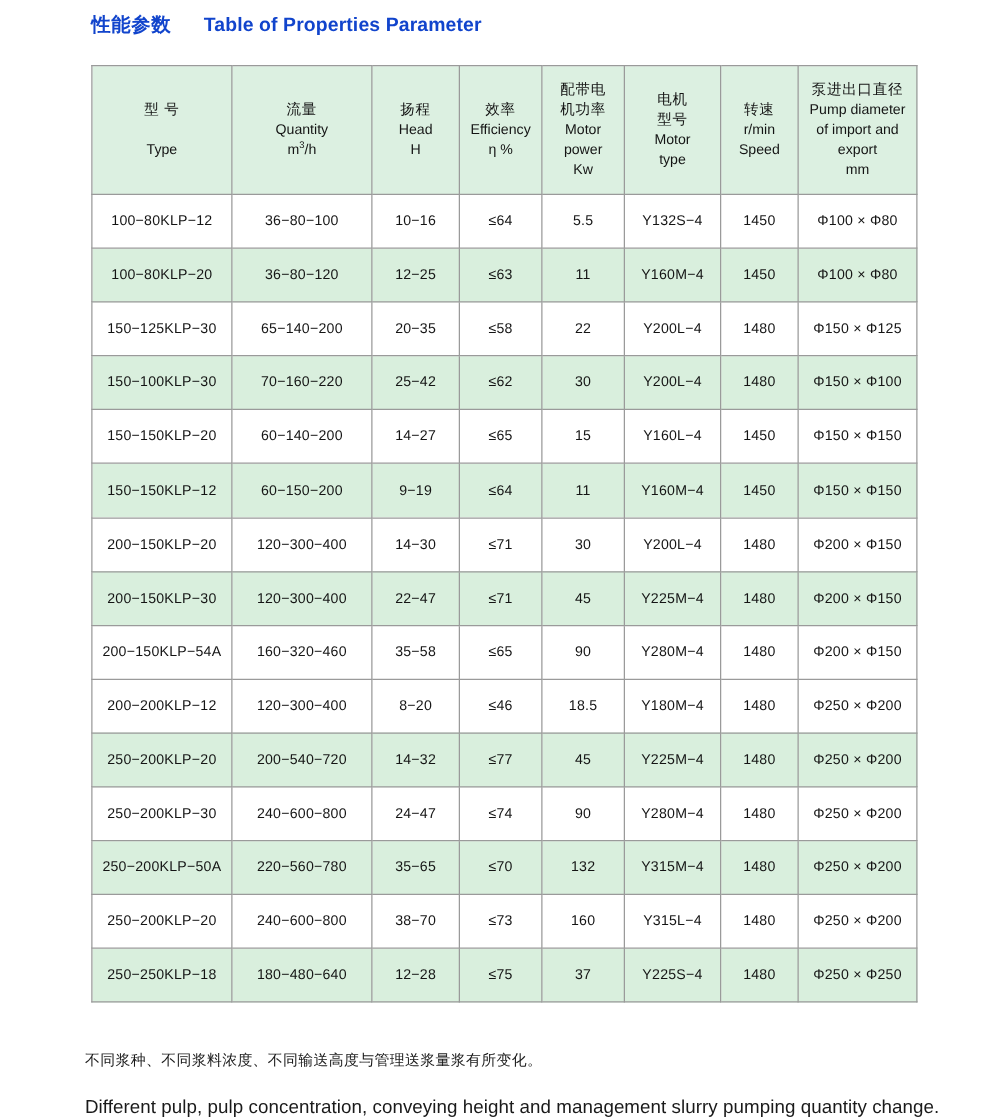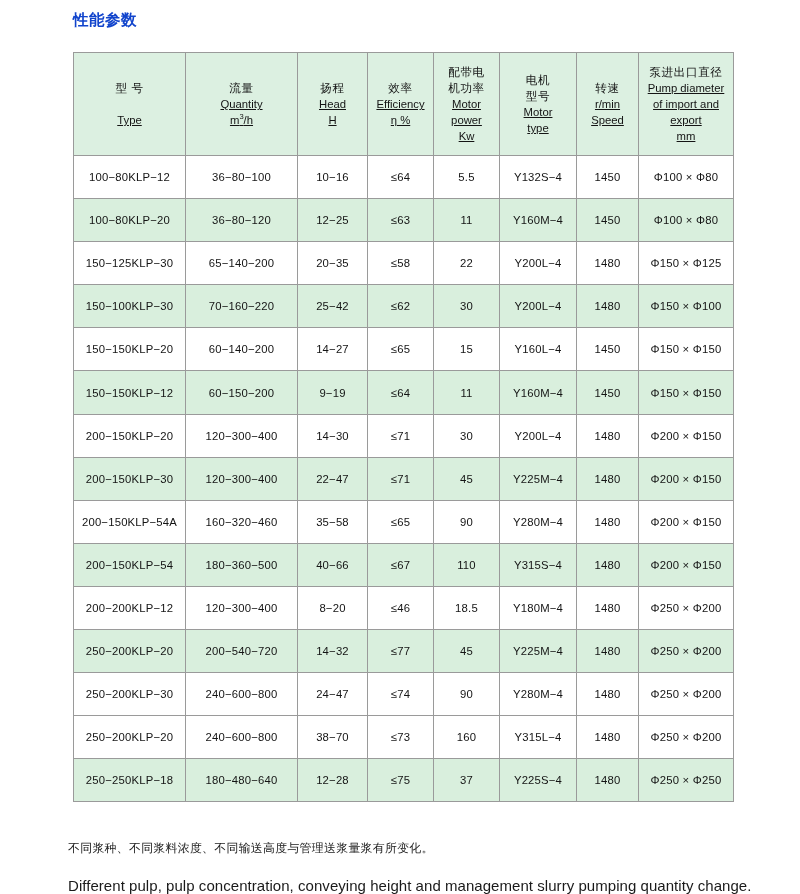--- a/index.html
+++ b/index.html
@@ -76,21 +76,20 @@
     padding: 4px 2px;
   }
   .hdr-cn {
     display: block;
     font-size: 11.6px;
     letter-spacing: 0.6px;
   }
   .hdr-en {
     display: block;
     font-size: 11.3px;
-    text-decoration: underline;
   }
   table.props tbody td {
     height: 42.1px;
     letter-spacing: 0.2px;
     white-space: nowrap;
   }
   tbody tr.alt td {
     background: #d9efdd;
   }
   tbody tr.plain td {
@@ -135,20 +134,21 @@
     line-height: 0;
   }
 </style>
 </head>
 <body>
 
 <div class="page">
 
   <div class="title-bar">
     <span class="title-cn">性能参数</span>
+    <span class="title-en">Table of Properties Parameter</span>
   </div>
 
   <div class="table-wrap">
     <table class="props">
       <colgroup>
         <col class="c0">
           <col class="c1">
           <col class="c2">
           <col class="c3">
         <col class="c4">
@@ -289,30 +289,20 @@
           <tr class="plain">
             <td>200−150KLP−54A</td>
             <td>160−320−460</td>
             <td>35−58</td>
             <td>≤65</td>
             <td>90</td>
             <td>Y280M−4</td>
             <td>1480</td>
             <td>Φ200 × Φ150</td>
           </tr>
-          <tr class="alt">
-            <td>200−150KLP−54</td>
-            <td>180−360−500</td>
-            <td>40−66</td>
-            <td>≤67</td>
-            <td>110</td>
-            <td>Y315S−4</td>
-            <td>1480</td>
-            <td>Φ200 × Φ150</td>
-          </tr>
           <tr class="plain">
             <td>200−200KLP−12</td>
             <td>120−300−400</td>
             <td>8−20</td>
             <td>≤46</td>
             <td>18.5</td>
             <td>Y180M−4</td>
             <td>1480</td>
             <td>Φ250 × Φ200</td>
           </tr>
@@ -329,20 +319,30 @@
           <tr class="plain">
             <td>250−200KLP−30</td>
             <td>240−600−800</td>
             <td>24−47</td>
             <td>≤74</td>
             <td>90</td>
             <td>Y280M−4</td>
             <td>1480</td>
             <td>Φ250 × Φ200</td>
           </tr>
+          <tr class="alt">
+            <td>250−200KLP−50A</td>
+            <td>220−560−780</td>
+            <td>35−65</td>
+            <td>≤70</td>
+            <td>132</td>
+            <td>Y315M−4</td>
+            <td>1480</td>
+            <td>Φ250 × Φ200</td>
+          </tr>
           <tr class="plain">
             <td>250−200KLP−20</td>
             <td>240−600−800</td>
             <td>38−70</td>
             <td>≤73</td>
             <td>160</td>
             <td>Y315L−4</td>
             <td>1480</td>
             <td>Φ250 × Φ200</td>
           </tr>

